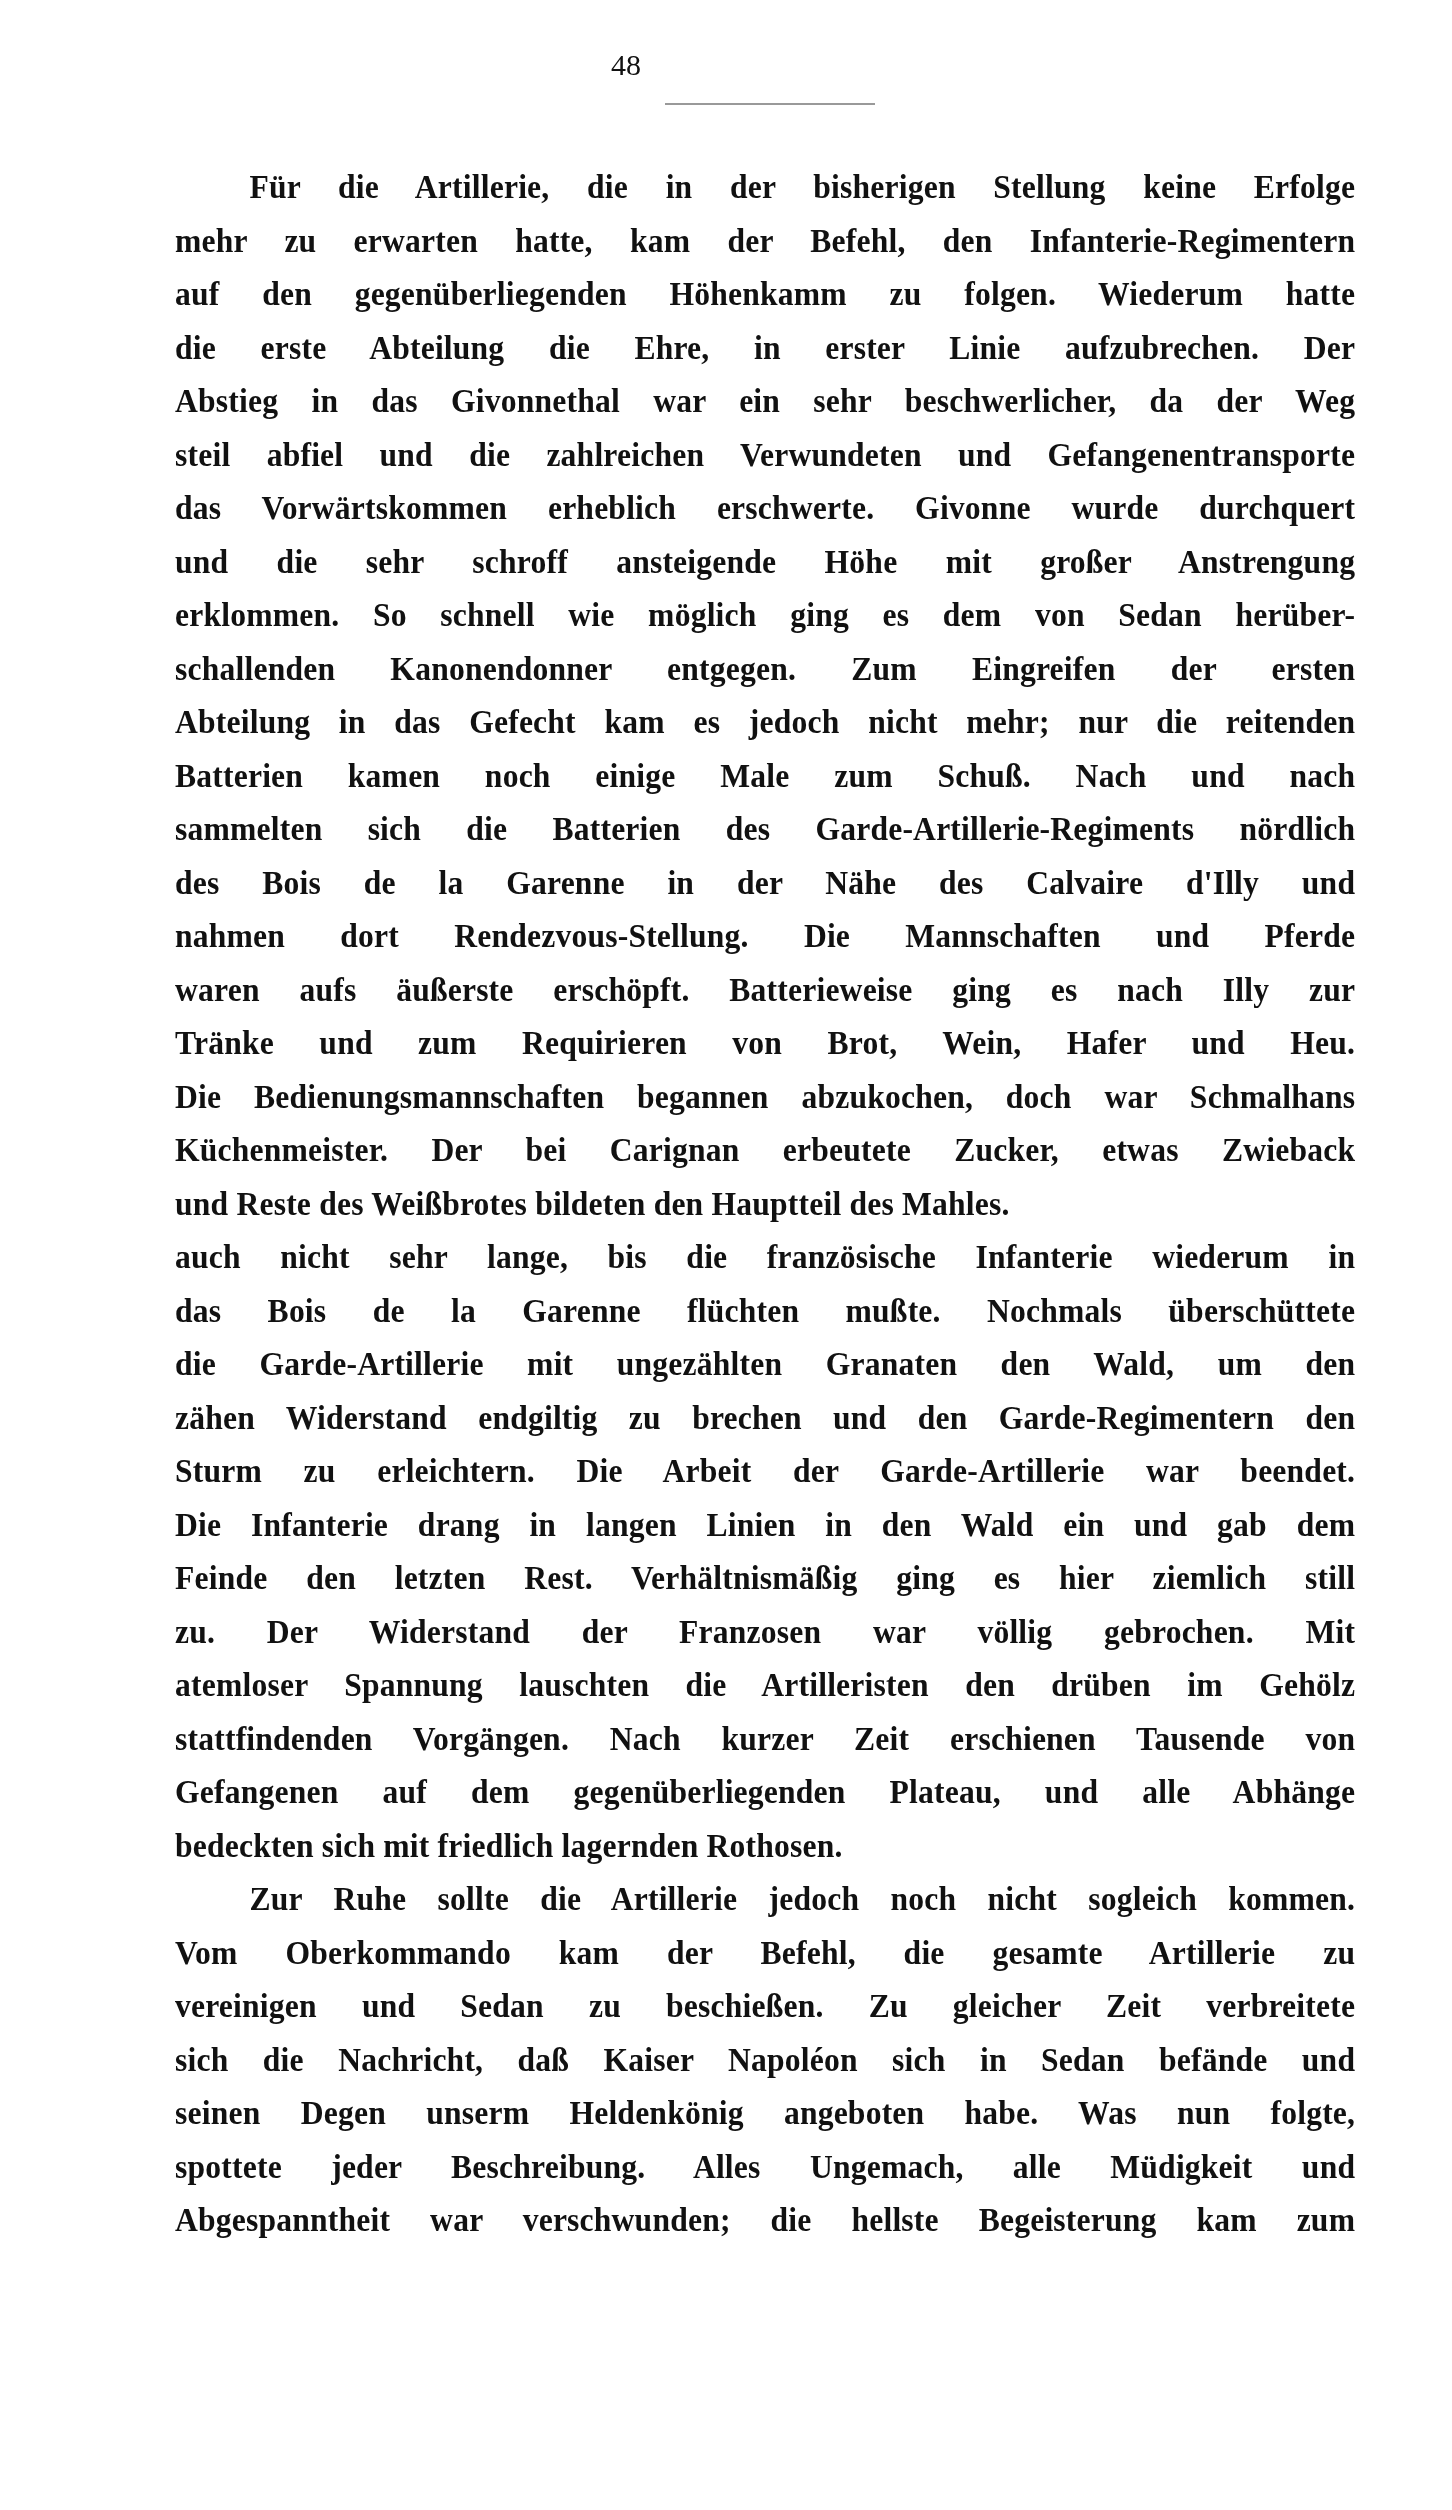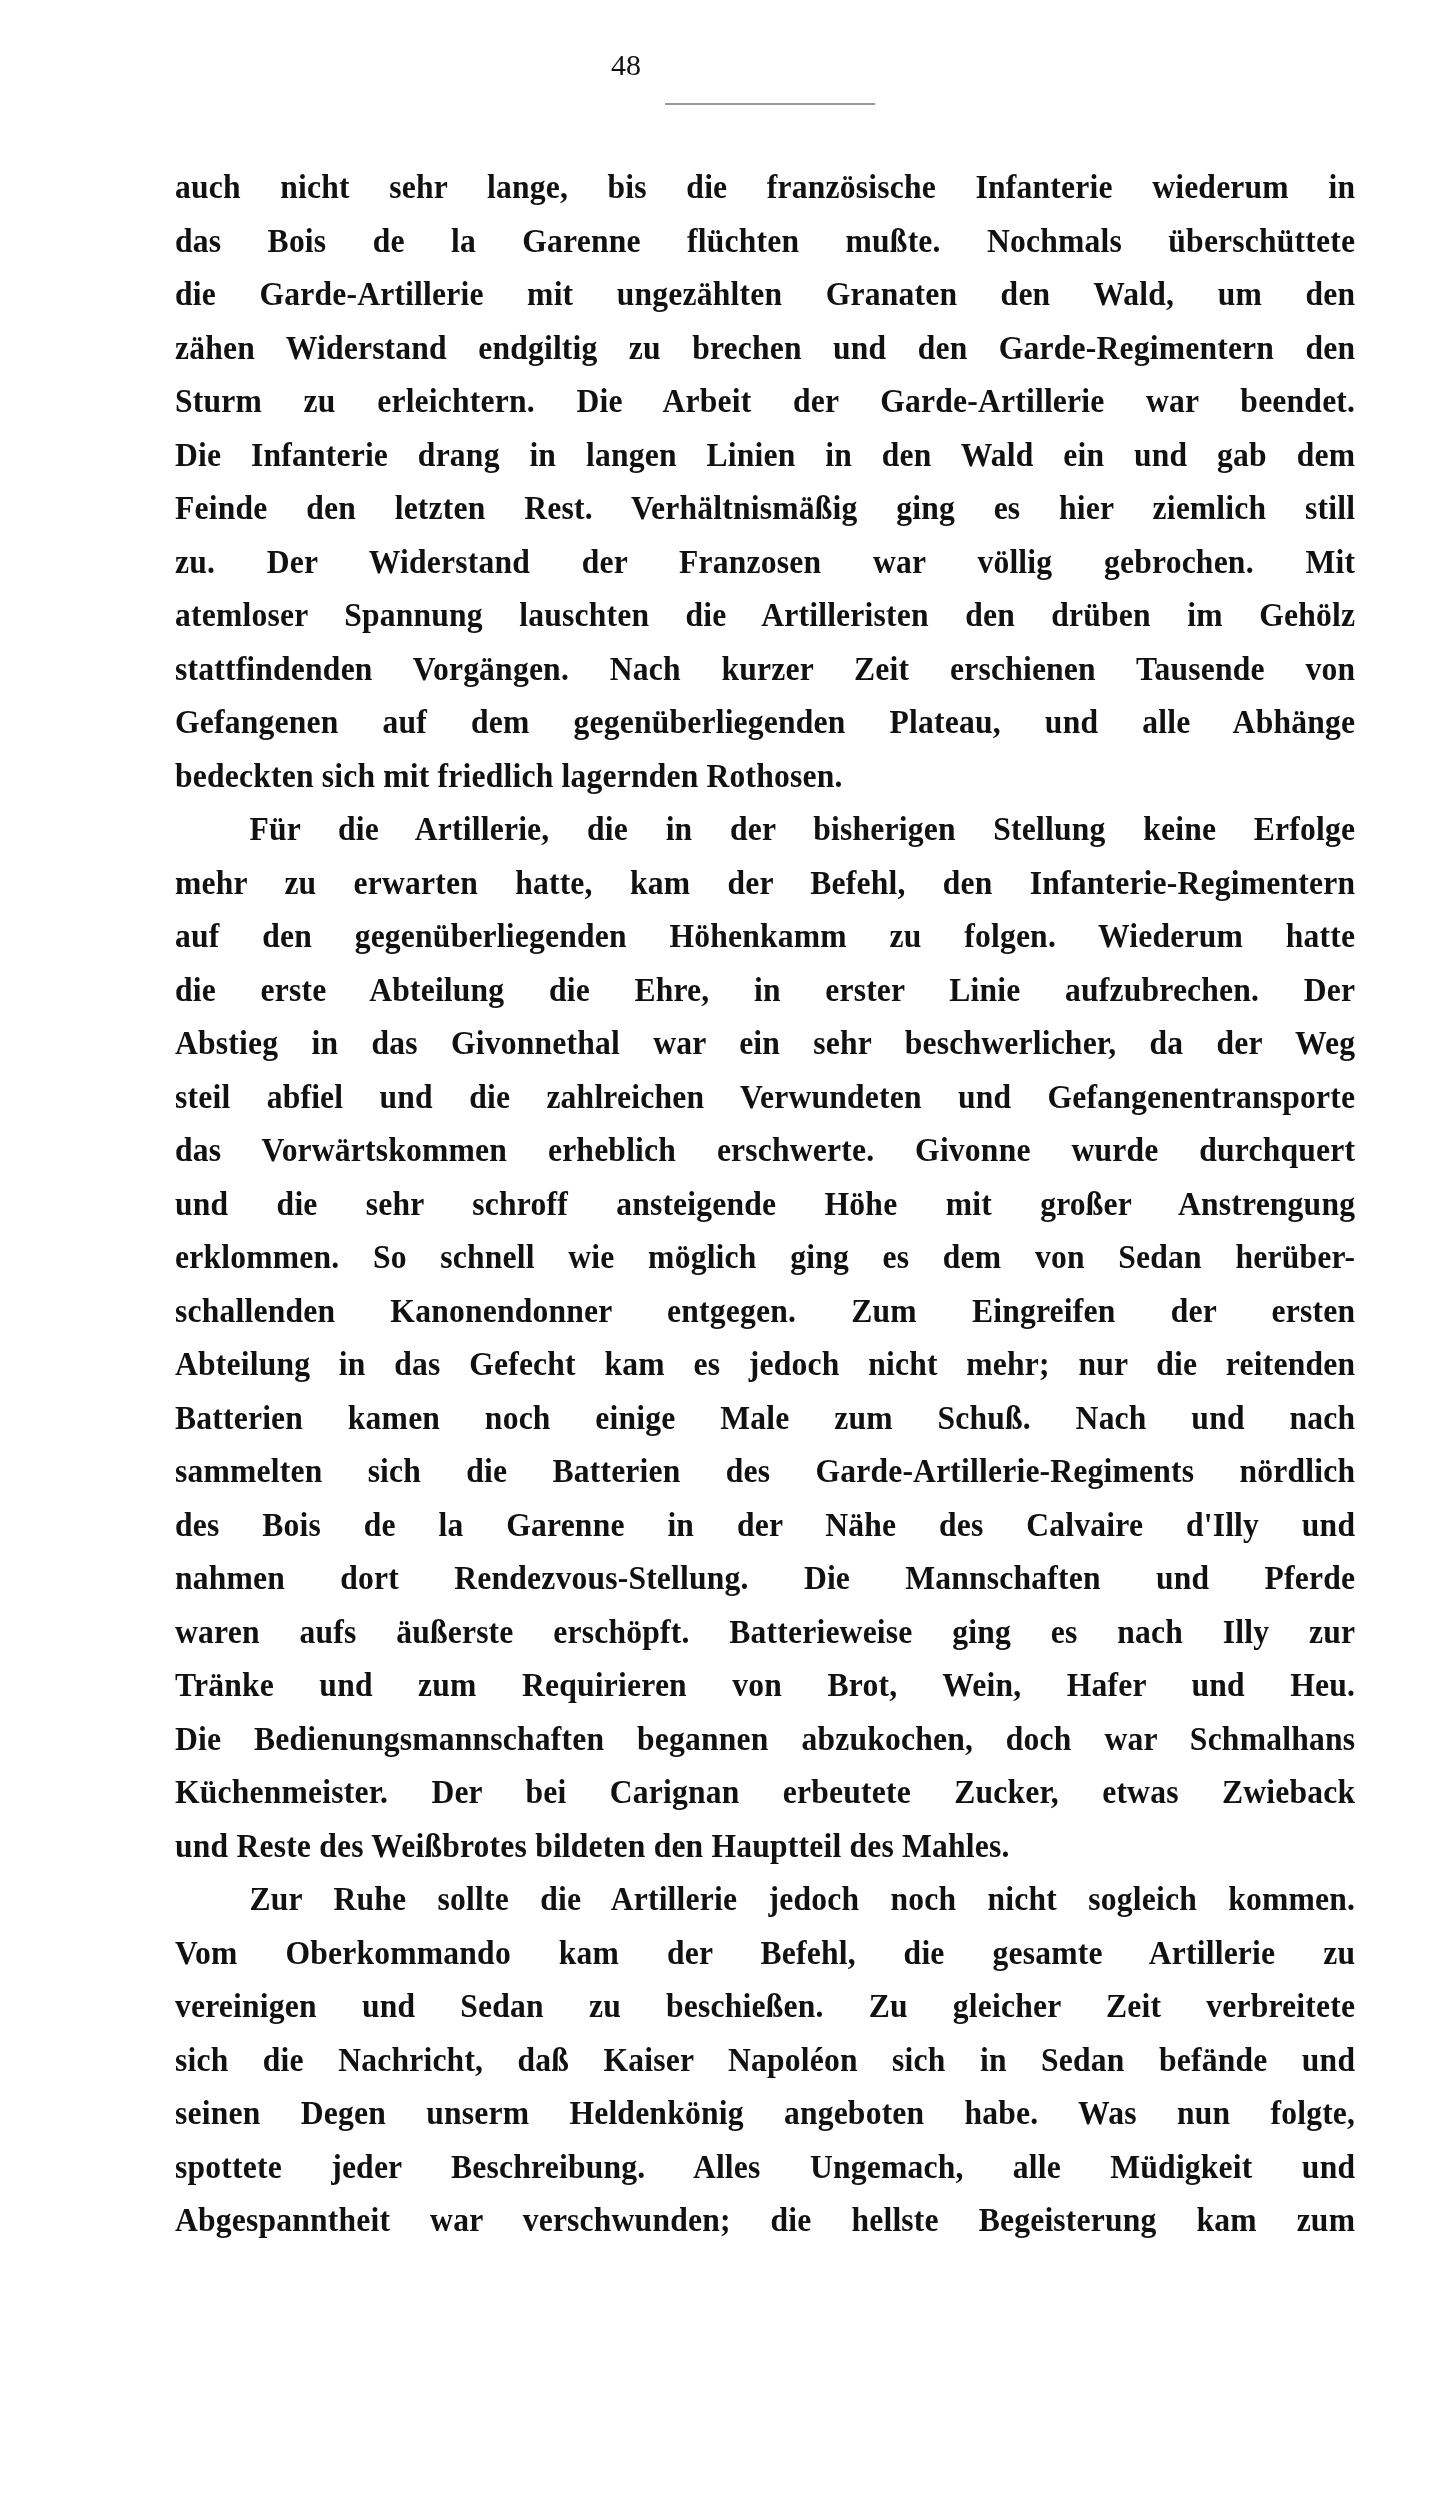--- a/index.html
+++ b/index.html
@@ -11,34 +11,20 @@
   .line.last{text-align-last:left;}
   .line.indent{padding-left:80px;width:1189px;}
 </style>
 </head>
 <body>
 
 <div class="pagenum">48</div>
 <div class="rule"></div>
 
 <div class="body">
-  <div id="p0">
-      <div class="line">auch nicht sehr lange, bis die französische Infanterie wiederum in</div>
-      <div class="line">das Bois de la Garenne flüchten mußte. Nochmals überschüttete</div>
-      <div class="line">die Garde-Artillerie mit ungezählten Granaten den Wald, um den</div>
-      <div class="line">zähen Widerstand endgiltig zu brechen und den Garde-Regimentern den</div>
-      <div class="line">Sturm zu erleichtern. Die Arbeit der Garde-Artillerie war beendet.</div>
-      <div class="line">Die Infanterie drang in langen Linien in den Wald ein und gab dem</div>
-      <div class="line">Feinde den letzten Rest. Verhältnismäßig ging es hier ziemlich still</div>
-      <div class="line">zu. Der Widerstand der Franzosen war völlig gebrochen. Mit</div>
-      <div class="line">atemloser Spannung lauschten die Artilleristen den drüben im Gehölz</div>
-      <div class="line">stattfindenden Vorgängen. Nach kurzer Zeit erschienen Tausende von</div>
-      <div class="line">Gefangenen auf dem gegenüberliegenden Plateau, und alle Abhänge</div>
-      <div class="line last">bedeckten sich mit friedlich lagernden Rothosen.</div>
-    </div>
   <div id="p1">
       <div class="line indent">Für die Artillerie, die in der bisherigen Stellung keine Erfolge</div>
       <div class="line">mehr zu erwarten hatte, kam der Befehl, den Infanterie-Regimentern</div>
       <div class="line">auf den gegenüberliegenden Höhenkamm zu folgen. Wiederum hatte</div>
       <div class="line">die erste Abteilung die Ehre, in erster Linie aufzubrechen. Der</div>
       <div class="line">Abstieg in das Givonnethal war ein sehr beschwerlicher, da der Weg</div>
       <div class="line">steil abfiel und die zahlreichen Verwundeten und Gefangenentransporte</div>
       <div class="line">das Vorwärtskommen erheblich erschwerte. Givonne wurde durchquert</div>
       <div class="line">und die sehr schroff ansteigende Höhe mit großer Anstrengung</div>
       <div class="line">erklommen. So schnell wie möglich ging es dem von Sedan herüber-</div>
@@ -47,20 +33,34 @@
       <div class="line">Batterien kamen noch einige Male zum Schuß. Nach und nach</div>
       <div class="line">sammelten sich die Batterien des Garde-Artillerie-Regiments nördlich</div>
       <div class="line">des Bois de la Garenne in der Nähe des Calvaire d'Illy und</div>
       <div class="line">nahmen dort Rendezvous-Stellung. Die Mannschaften und Pferde</div>
       <div class="line">waren aufs äußerste erschöpft. Batterieweise ging es nach Illy zur</div>
       <div class="line">Tränke und zum Requirieren von Brot, Wein, Hafer und Heu.</div>
       <div class="line">Die Bedienungsmannschaften begannen abzukochen, doch war Schmalhans</div>
       <div class="line">Küchenmeister. Der bei Carignan erbeutete Zucker, etwas Zwieback</div>
       <div class="line last">und Reste des Weißbrotes bildeten den Hauptteil des Mahles.</div>
     </div>
+  <div id="p0">
+      <div class="line">auch nicht sehr lange, bis die französische Infanterie wiederum in</div>
+      <div class="line">das Bois de la Garenne flüchten mußte. Nochmals überschüttete</div>
+      <div class="line">die Garde-Artillerie mit ungezählten Granaten den Wald, um den</div>
+      <div class="line">zähen Widerstand endgiltig zu brechen und den Garde-Regimentern den</div>
+      <div class="line">Sturm zu erleichtern. Die Arbeit der Garde-Artillerie war beendet.</div>
+      <div class="line">Die Infanterie drang in langen Linien in den Wald ein und gab dem</div>
+      <div class="line">Feinde den letzten Rest. Verhältnismäßig ging es hier ziemlich still</div>
+      <div class="line">zu. Der Widerstand der Franzosen war völlig gebrochen. Mit</div>
+      <div class="line">atemloser Spannung lauschten die Artilleristen den drüben im Gehölz</div>
+      <div class="line">stattfindenden Vorgängen. Nach kurzer Zeit erschienen Tausende von</div>
+      <div class="line">Gefangenen auf dem gegenüberliegenden Plateau, und alle Abhänge</div>
+      <div class="line last">bedeckten sich mit friedlich lagernden Rothosen.</div>
+    </div>
   <div id="p2">
       <div class="line indent">Zur Ruhe sollte die Artillerie jedoch noch nicht sogleich kommen.</div>
       <div class="line">Vom Oberkommando kam der Befehl, die gesamte Artillerie zu</div>
       <div class="line">vereinigen und Sedan zu beschießen. Zu gleicher Zeit verbreitete</div>
       <div class="line">sich die Nachricht, daß Kaiser Napoléon sich in Sedan befände und</div>
       <div class="line">seinen Degen unserm Heldenkönig angeboten habe. Was nun folgte,</div>
       <div class="line">spottete jeder Beschreibung. Alles Ungemach, alle Müdigkeit und</div>
       <div class="line">Abgespanntheit war verschwunden; die hellste Begeisterung kam zum</div>
     </div>
 </div>

